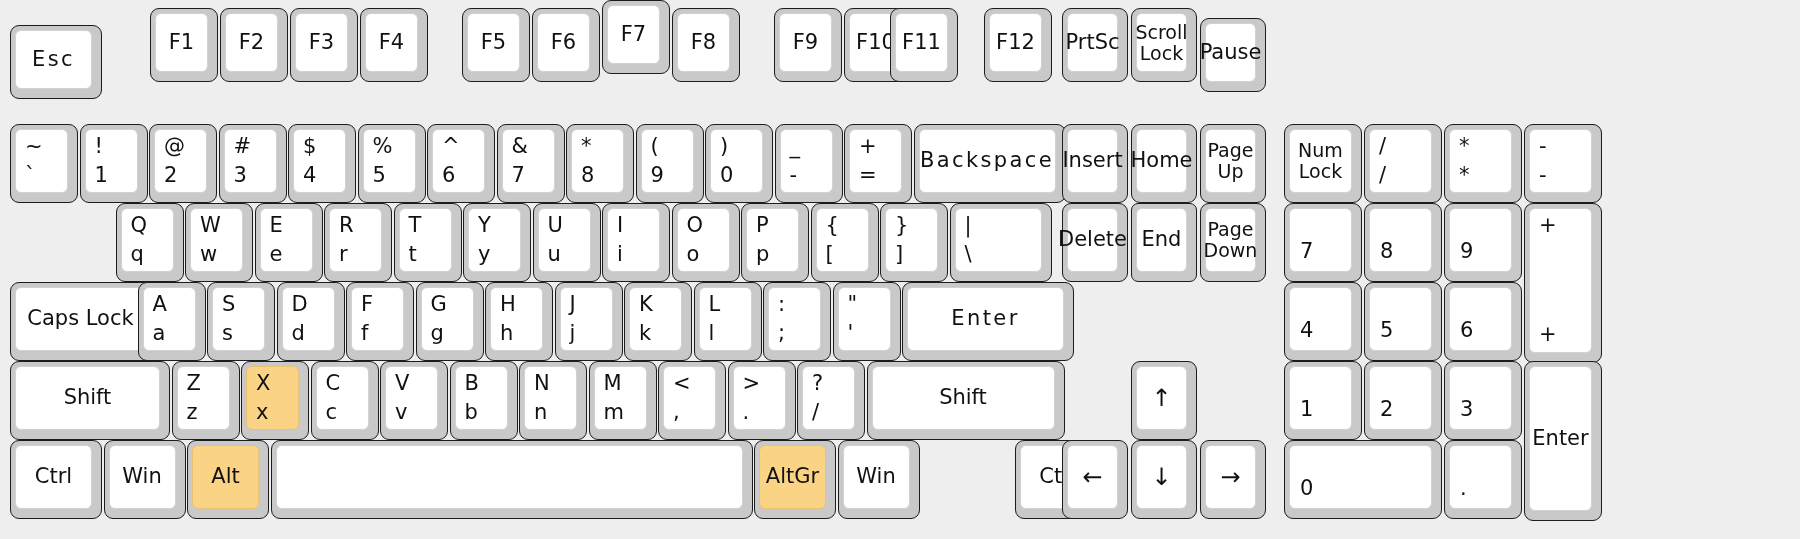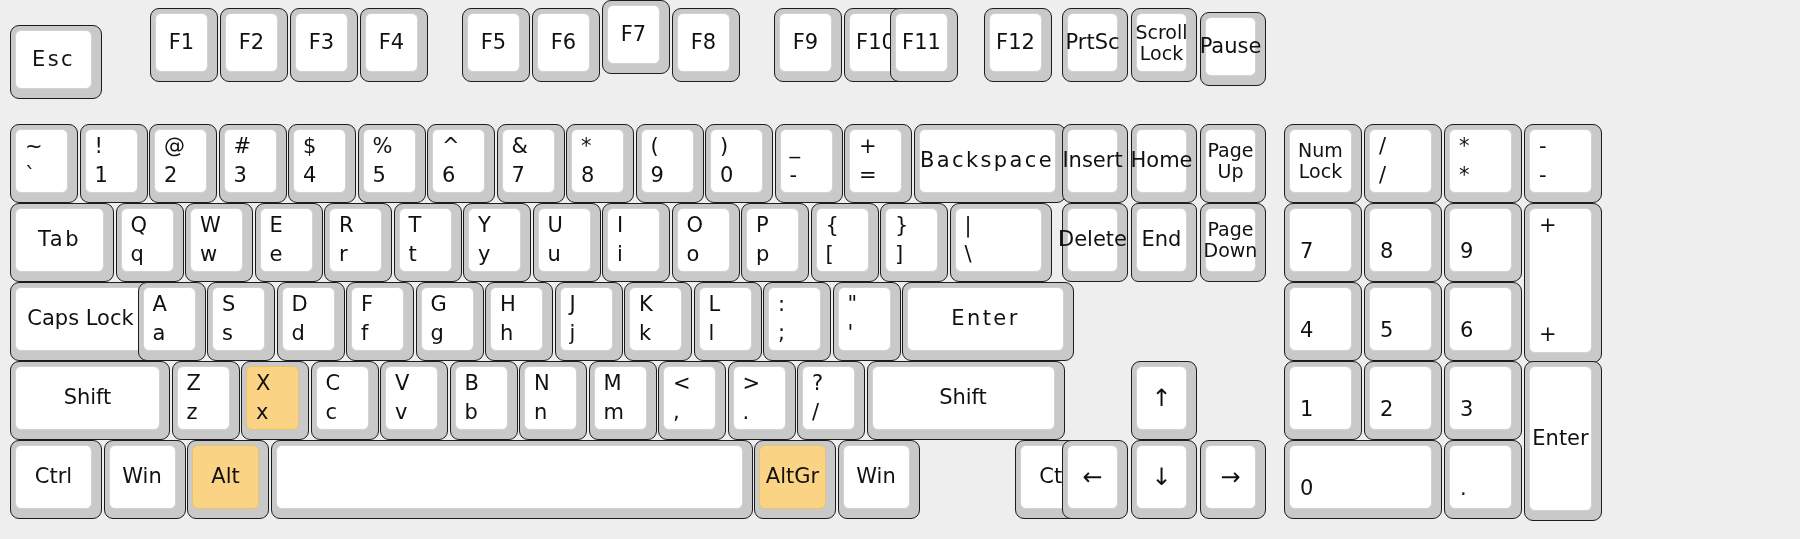--- a/index.html
+++ b/index.html
@@ -117,21 +117,21 @@
       <div class="cap center">
         <span class="lg ">PrtSc</span>
       </div>
     </div>
     <div class="key" style="left: 1131px; top: 8px; width: 66px; height: 74px;">
       <div class="cap stack">
         <span class="lg sm">Scroll</span>
         <span class="lg sm">Lock</span>
       </div>
     </div>
-    <div class="key" style="left: 1200px; top: 12px; width: 66px; height: 74px;">
+    <div class="key" style="left: 1200px; top: 18px; width: 66px; height: 74px;">
       <div class="cap center">
         <span class="lg ">Pause</span>
       </div>
     </div>
     <div class="key" style="left: 10px; top: 124px; width: 68px; height: 79px;">
       <div class="cap dual">
         <span class="lg ">~</span>
         <span class="lg ">`</span>
       </div>
     </div>
@@ -203,25 +203,20 @@
     </div>
     <div class="key" style="left: 844px; top: 124px; width: 68px; height: 79px;">
       <div class="cap dual">
         <span class="lg ">+</span>
         <span class="lg ">=</span>
       </div>
     </div>
     <div class="key" style="left: 913.5px; top: 124px; width: 152px; height: 79px;">
       <div class="cap center">
         <span class="lg wide">Backspace</span>
-      </div>
-    </div>
-    <div class="key" style="left: 10px; top: 203px; width: 104px; height: 79px;">
-      <div class="cap center">
-        <span class="lg wide">Tab</span>
       </div>
     </div>
     <div class="key" style="left: 115.5px; top: 203px; width: 68px; height: 79px;">
       <div class="cap dual">
         <span class="lg ">Q</span>
         <span class="lg ">q</span>
       </div>
     </div>
     <div class="key" style="left: 185px; top: 203px; width: 68px; height: 79px;">
       <div class="cap dual">

